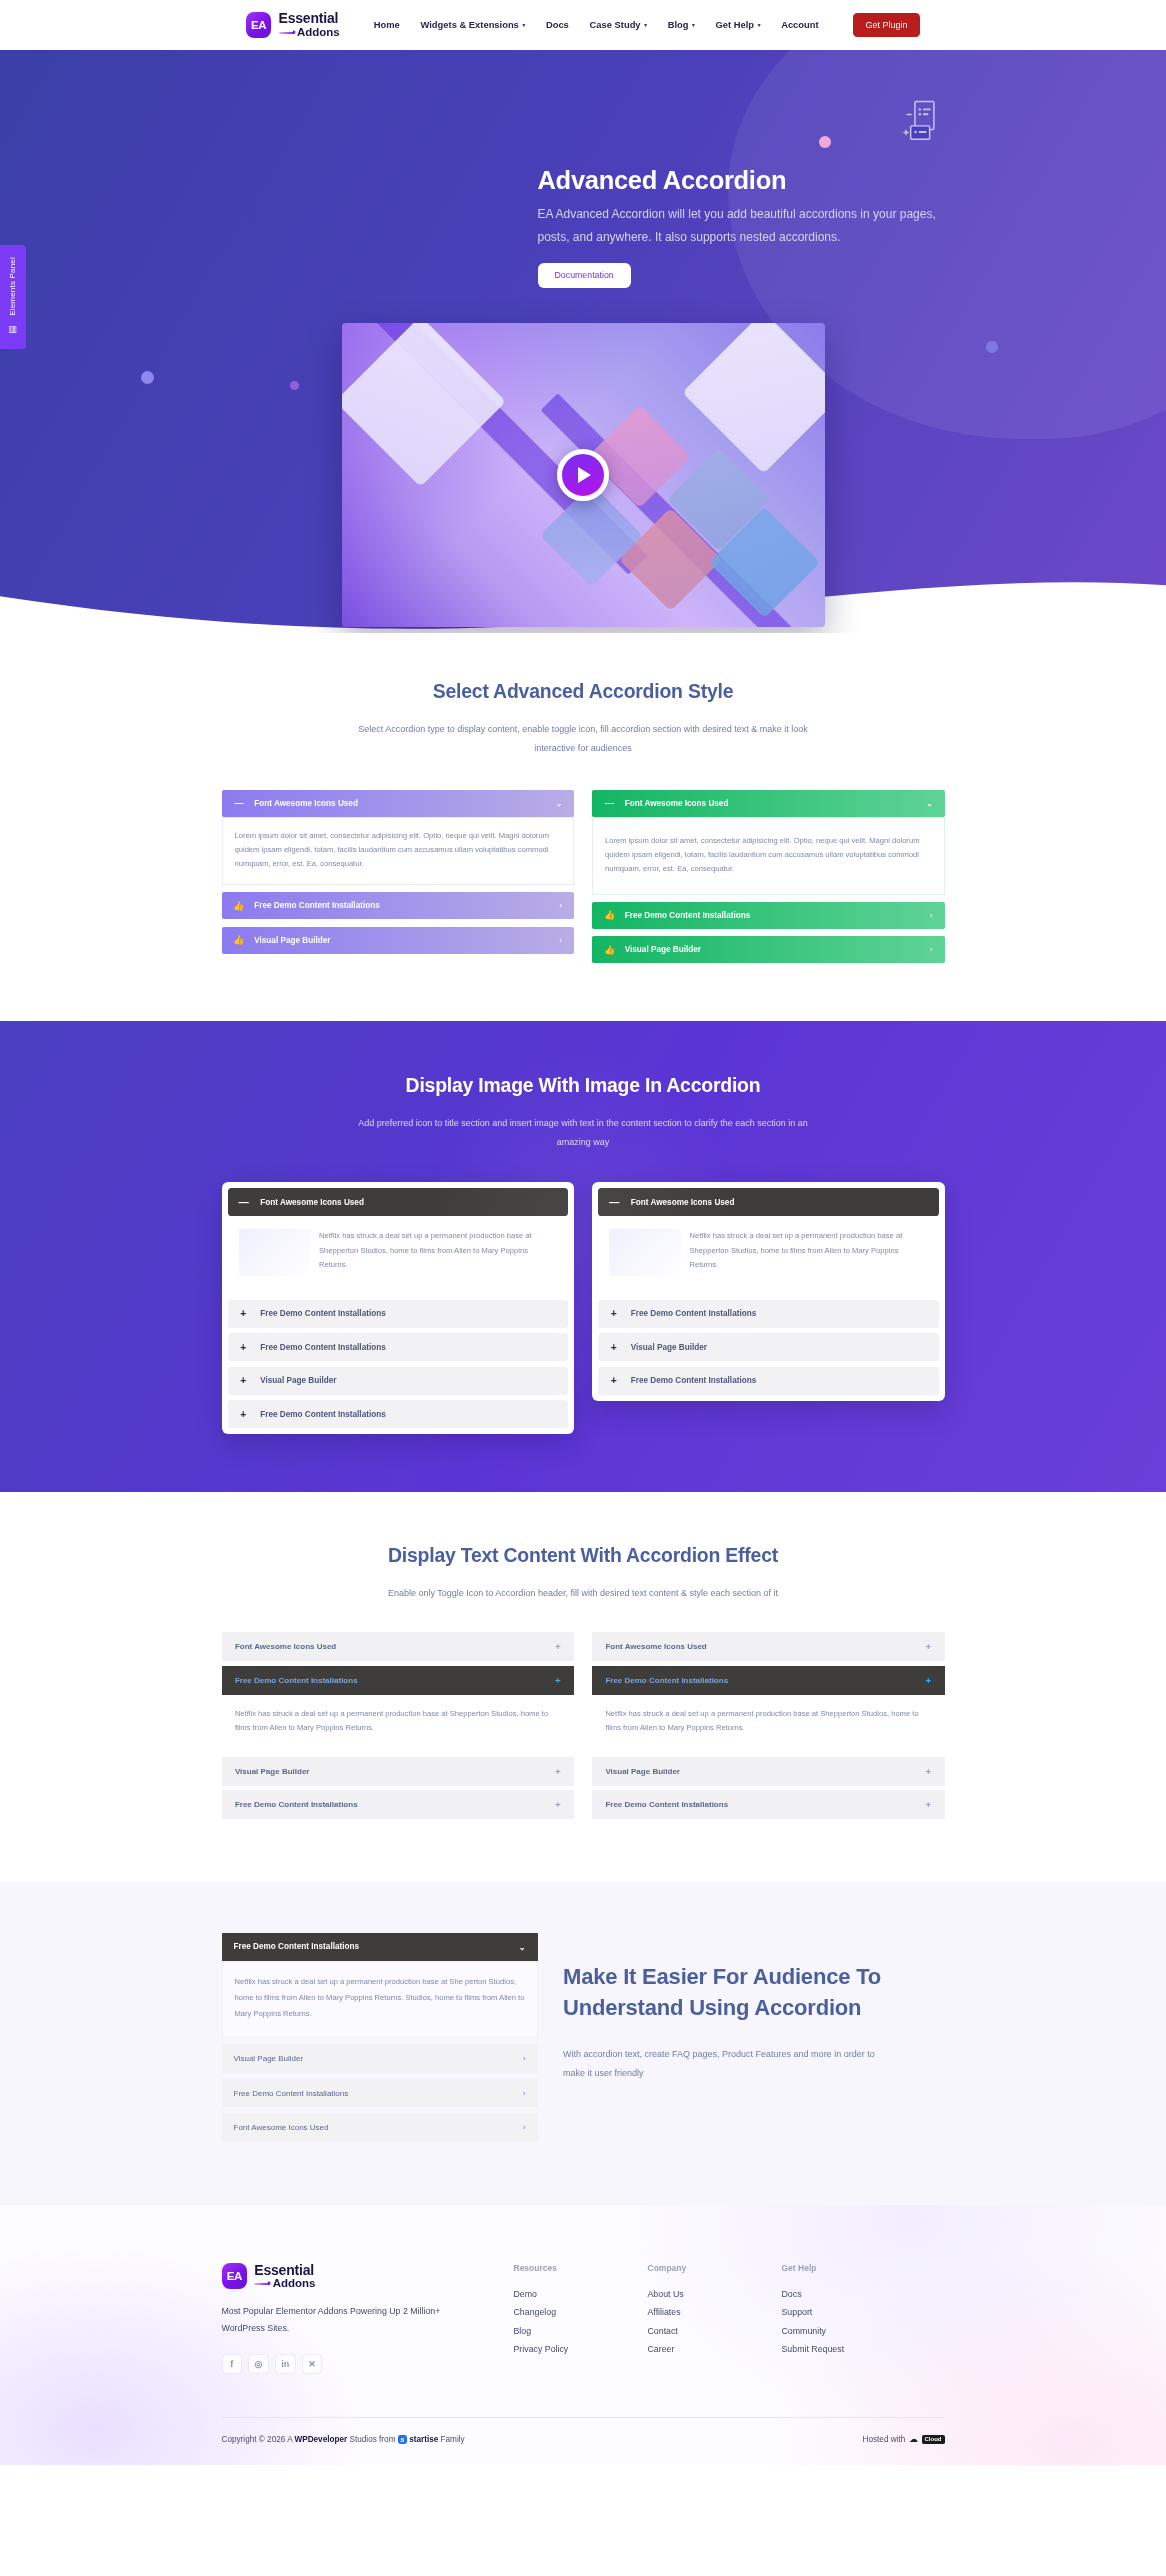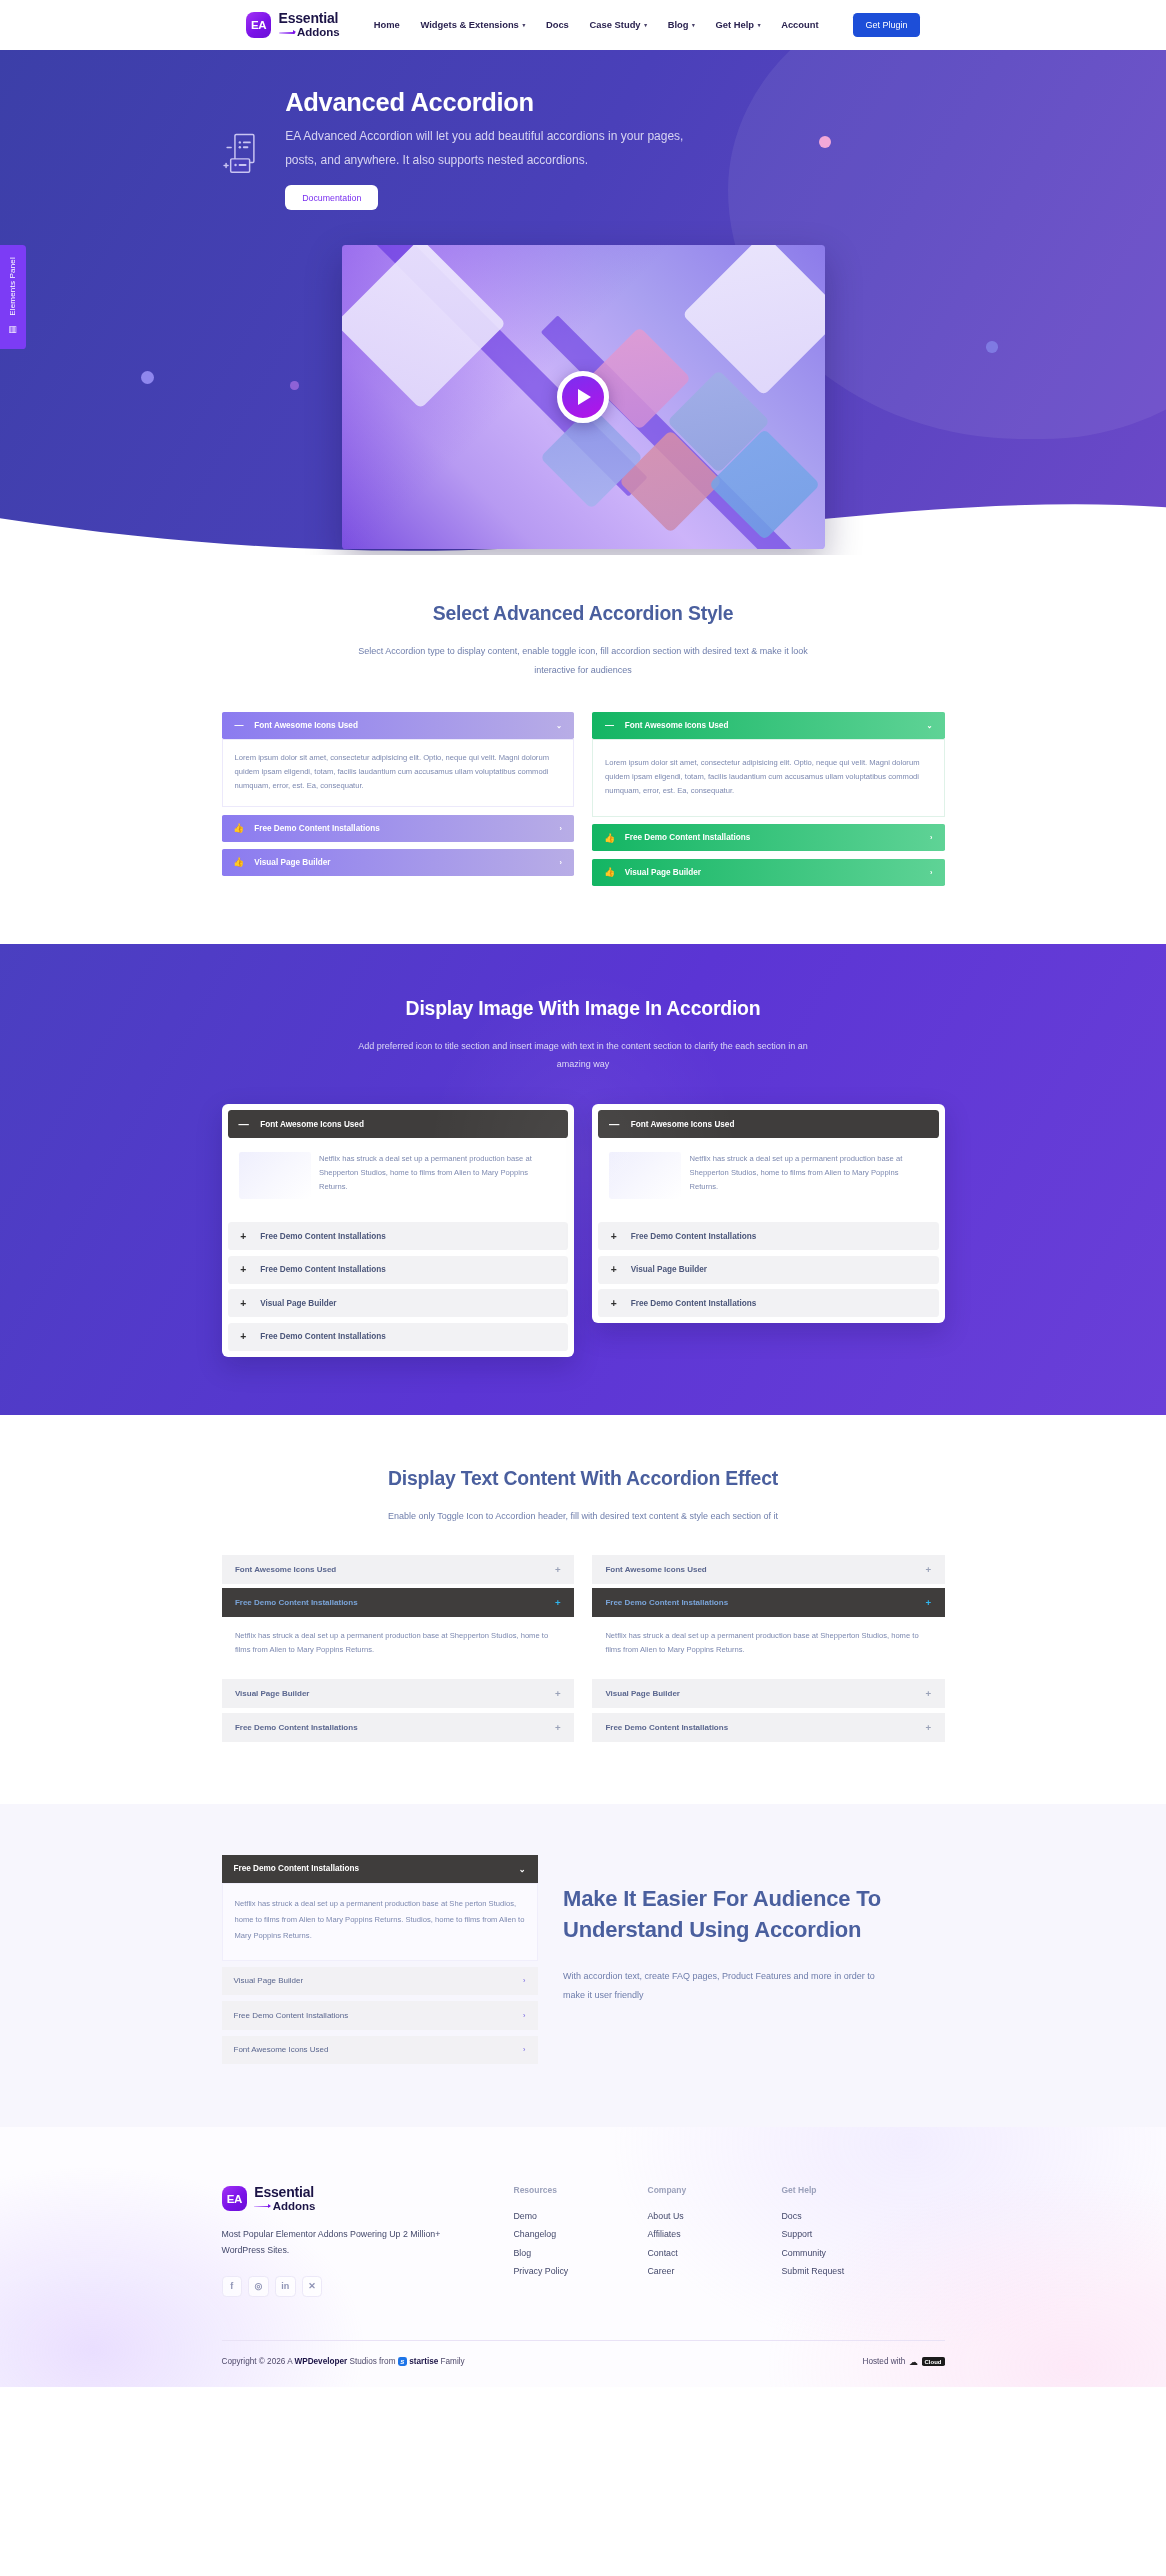--- a/index.html
+++ b/index.html
@@ -45,21 +45,21 @@
     content:""; position:absolute; right:-1.2px; top:-1.8px;
     border-left:3.6px solid #7a12e8; border-top:2.4px solid transparent; border-bottom:2.4px solid transparent;
   }
   .nav-links { display: flex; align-items: center; gap: 20.7px; }
   .nav-link {
     font-size: 9.4px; color: #2b2350; text-decoration: none; cursor: pointer;
     display: flex; align-items: center; gap: 3.6px; white-space: nowrap; font-weight: bold;
   }
   .caret { font-size: 5.5px; opacity: .85; }
   .get-plugin {
-    background: #1d4ed8; color: #fff; border: none; cursor: pointer;
+    background: #b91c1c; color: #fff; border: none; cursor: pointer;
     font-size: 9px; padding: 6.7px 12.8px; border-radius: 4.3px;
     font-family: inherit; white-space: nowrap;
   }
 
   
   .hero {
     position: relative;
     background: linear-gradient(120deg, #3c3fa8 0%, #4a40b9 45%, #6c49c9 100%);
     padding-top: 38px;
     overflow: hidden;
@@ -70,22 +70,22 @@
     background: rgba(255,255,255,.07);
     pointer-events: none;
   }
   .dot { position: absolute; border-radius: 50%; }
   .dot-a { width: 12px; height: 12px; background: #f2a8d8; left: 819px; top: 86px; }
   .dot-b { width: 13.4px; height: 13.4px; background: #8f87ee; left: 141px; top: 321px; }
   .dot-c { width: 11.5px; height: 11.5px; background: #7f7ae2; left: 986px; top: 291px; }
   .dot-d { width: 8.5px; height: 8.5px; background: #8d62d6; left: 290px; top: 331px; }
 
   .hero-head {
-    width: 723px; margin: 0 auto; display: flex; align-items: center; gap: 20.7px;
-    position: relative; z-index: 3;
+    width: 723px; margin: 0 auto; display: flex; align-items: flex-end; gap: 20.7px;
+    position: relative; z-index: 3; flex-direction: column;
   }
   .hero-icon { margin-top: 11px; flex: 0 0 auto; }
   .hero-title {
     font-size: 25.5px; font-weight: bold; color: #fff; letter-spacing: -0.3px;
     line-height: 1.15;
   }
   .hero-sub {
     font-size: 12px; color: #d7d4f2; line-height: 1.95; margin-top: 8px; max-width: 407px;
   }
   .doc-btn {

